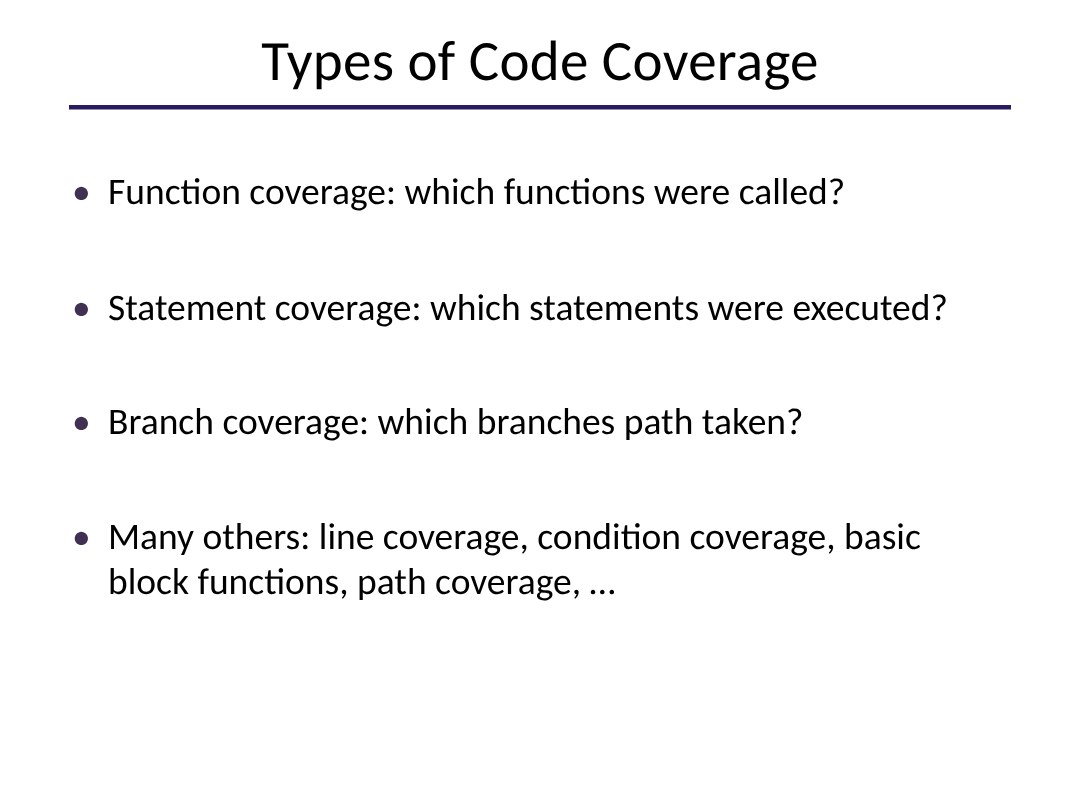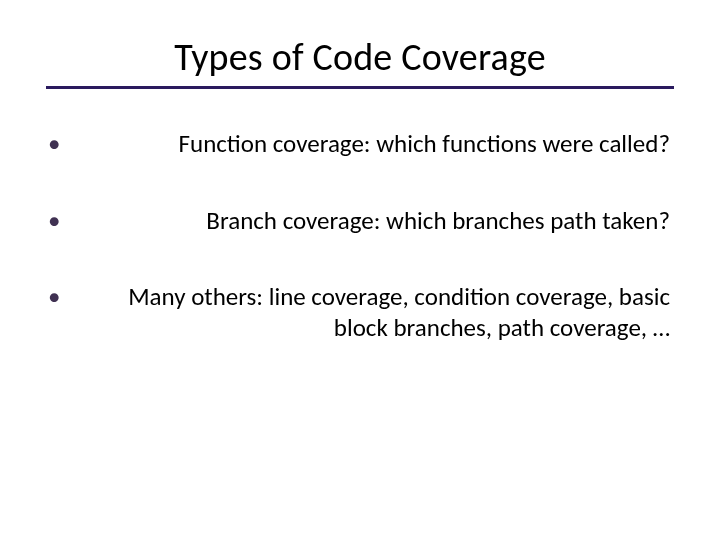--- a/index.html
+++ b/index.html
@@ -9,40 +9,39 @@
     height: 540px;
     background: #ffffff;
     font-family: Calibri, "Segoe UI", Arial, sans-serif;
     color: #000000;
   }
   .slide {
     width: 720px;
     height: 540px;
     position: relative;
     box-sizing: border-box;
-    padding: 34px 40px 0 40px;
+    padding: 18px 40px 0 40px;
   }
   .title {
     text-align: center;
     font-size: 38px;
     font-weight: 400;
     color: #000;
     margin: 0 auto 6px auto;
     letter-spacing: 0.2px;
   }
   .rule {
     border: none;
     border-top: 3px solid #2a1a5e;
     margin: 0 6px 40px 6px;
   }
   ul.bullets {
     list-style: none;
     padding: 0 10px 0 2px;
     margin: 0;
-    text-align: right;
   }
   ul.bullets li {
     position: relative;
     font-size: 25px;
     line-height: 1.22;
     color: #000;
     padding-left: 30px;
     margin-bottom: 46px;
   }
   ul.bullets li::before {
@@ -56,16 +55,17 @@
   }
 </style>
 </head>
 <body>
 
 <div class="slide">
   <h1 class="title">Types of Code Coverage</h1>
   <hr class="rule">
   <ul class="bullets">
     <li>Function coverage: which functions were called?</li>
+    <li>Statement coverage: which statements were executed?</li>
     <li>Branch coverage: which branches path taken?</li>
-    <li>Many others: line coverage, condition coverage, basic block branches, path coverage, …</li>
+    <li>Many others: line coverage, condition coverage, basic block functions, path coverage, …</li>
   </ul>
 </div>
 
 </body></html>

